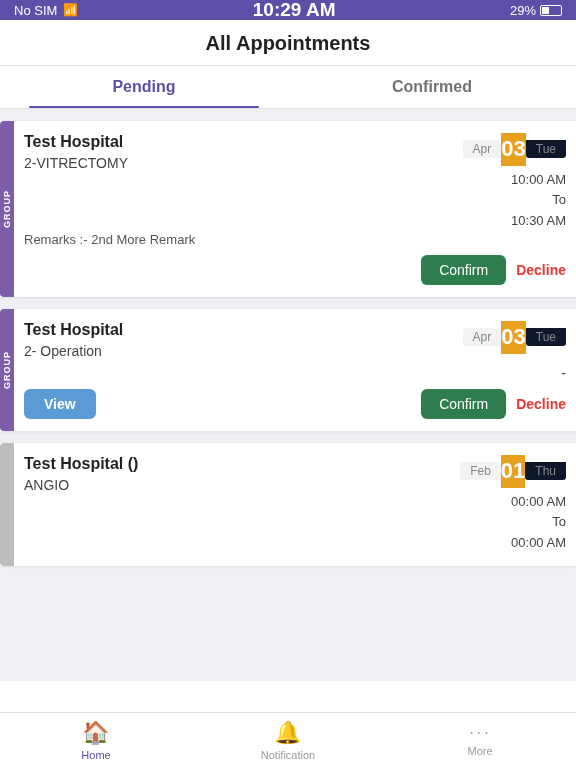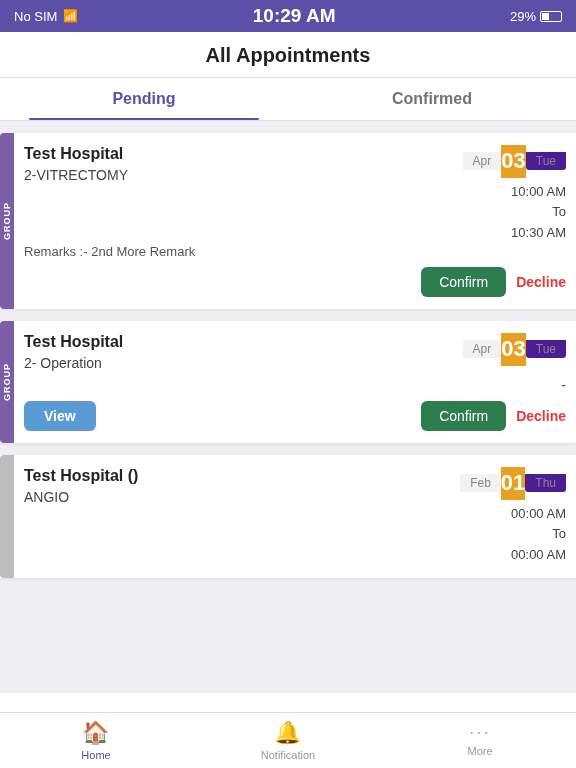--- a/index.html
+++ b/index.html
@@ -13,21 +13,21 @@
     }
 
     
     .status-bar {
       background: #5b4fa8;
       color: white;
       display: flex;
       justify-content: space-between;
       align-items: center;
       padding: 4px 14px;
-      height: 32px;
+      height: 20px;
       font-size: 13px;
       font-weight: 500;
     }
     .status-bar .left { display: flex; align-items: center; gap: 6px; }
     .status-bar .center { font-weight: 600; font-size: 19px; }
     .status-bar .right { display: flex; align-items: center; gap: 4px; font-size: 13px; }
     .wifi-icon { font-size: 12px; }
     .battery-box {
       display: inline-block;
       width: 22px; height: 11px;
@@ -171,21 +171,21 @@
       color: #fff;
       background: #e8a020;
       width: 100%;
       text-align: center;
       padding: 2px 0;
       line-height: 1.3;
     }
     .date-weekday {
       font-size: 12px;
       color: #888;
-      background: #4c1d95;
+      background: #0f172a;
       padding: 2px 10px;
       border-radius: 0 0 3px 3px;
       width: 100%;
       text-align: center;
     }
 
     
     .time-info {
       font-size: 13px;
       color: #444;

